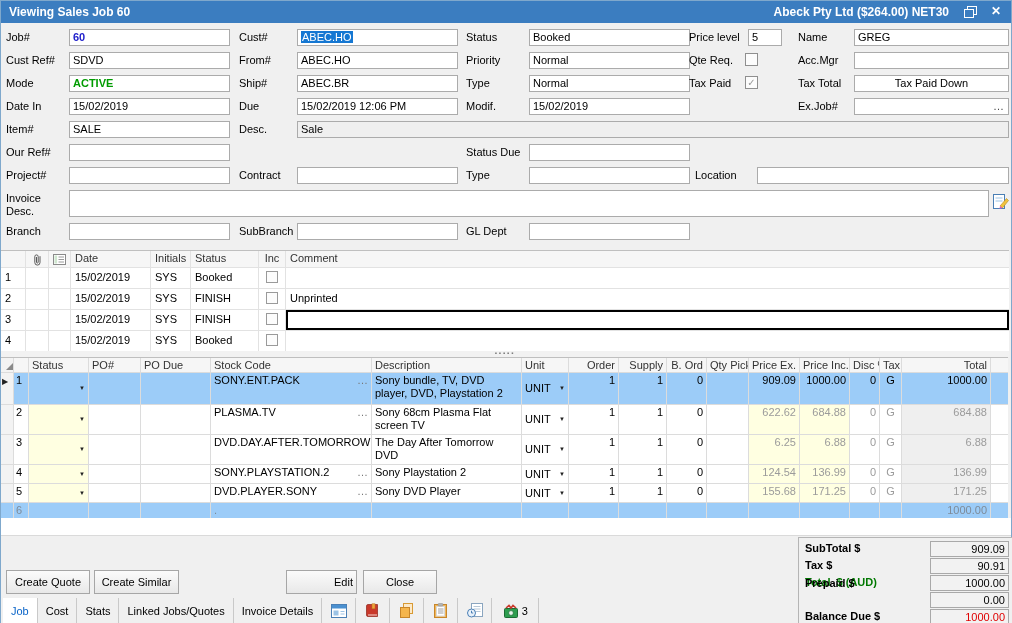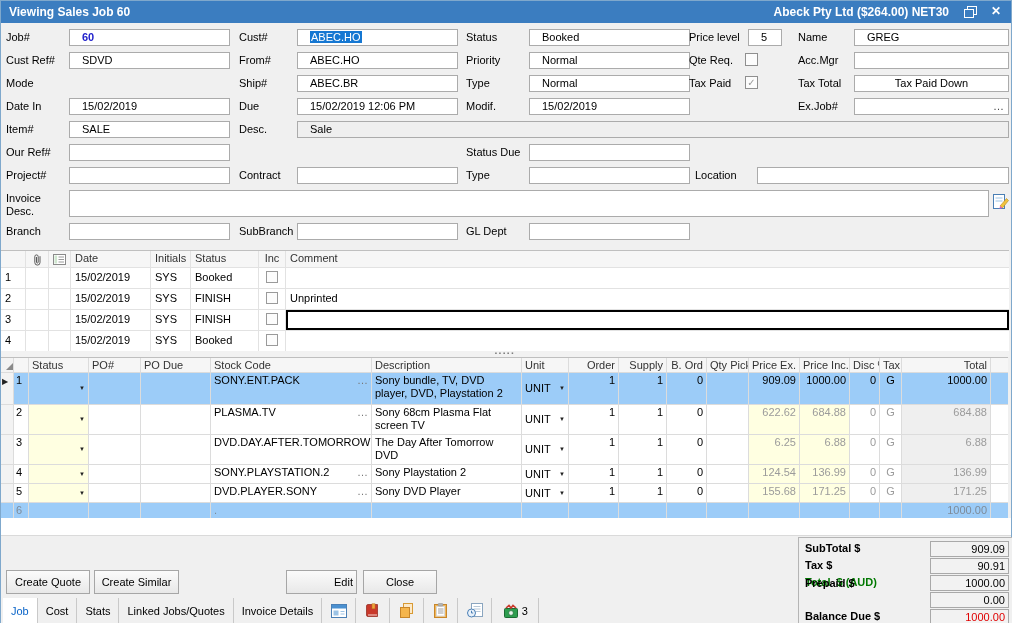--- a/index.html
+++ b/index.html
@@ -10,21 +10,21 @@
   .titlebar{position:absolute;top:0;left:0;width:100%;height:22px;background:#3B7DC0;color:#fff;}
   .title-left{position:absolute;left:8px;top:4px;font-size:12px;font-weight:bold;}
   .title-right{position:absolute;right:62px;top:4px;font-size:12px;font-weight:bold;}
   .restore-btn{position:absolute;right:34px;top:5px;width:13px;height:12px;cursor:default;}
   .restore-btn .r1{position:absolute;left:3px;top:0;width:8px;height:7px;border:1px solid #fff;}
   .restore-btn .r2{position:absolute;left:0;top:3px;width:8px;height:7px;border:1px solid #fff;background:#3B7DC0;}
   .close-btn{position:absolute;right:10px;top:3px;font-size:12px;font-weight:bold;color:#fff;cursor:default;}
 
   
   .lbl{position:absolute;font-size:11px;color:#000;white-space:nowrap;}
-  .fld{position:absolute;box-sizing:border-box;height:17px;background:#fff;border:1px solid #ABABAB;font-size:11px;line-height:13px;padding:1px 12px;color:#000;overflow:hidden;white-space:nowrap;}
+  .fld{position:absolute;box-sizing:border-box;height:17px;background:#fff;border:1px solid #ABABAB;font-size:11px;line-height:13px;padding:1px 3px;color:#000;overflow:hidden;white-space:nowrap;}
   .fld.dis{background:#EFEFEF;}
   .fld.flex{display:flex;justify-content:space-between;align-items:center;padding:1px 3px;}
   .bold-blue{font-weight:bold;color:#2222CC;}
   .bold-green{font-weight:bold;color:#009B00;}
   .sel-text{background:#1577D2;color:#fff;padding:0 1px;}
   .chev{color:#B8B8B8;font-size:8px;}
   .dots3{color:#444;font-size:11px;letter-spacing:1px;}
   .cbx{position:absolute;width:13px;height:13px;box-sizing:border-box;border:1px solid #8F8F8F;background:#FCFCFC;font-size:10px;line-height:11px;text-align:center;color:#9A9A9A;}
 
   
@@ -121,20 +121,21 @@
   <span class="lbl" style="left:238px;top:53px;">From#</span>
   <div class="fld" style="left:296px;top:51px;width:161px;"><span>ABEC.HO</span></div>
   <span class="lbl" style="left:465px;top:53px;">Priority</span>
   <div class="fld" style="left:528px;top:51px;width:161px;"><span>Normal</span></div>
   <span class="lbl" style="left:688px;top:53px;">Qte Req.</span>
   <div class="cbx" style="left:744px;top:52px;"></div>
   <span class="lbl" style="left:797px;top:53px;">Acc.Mgr</span>
   <div class="fld" style="left:853px;top:51px;width:155px;"><span></span></div>
 
   <span class="lbl" style="left:5px;top:76px;">Mode</span>
+  <div class="fld" style="left:68px;top:74px;width:161px;"><span class="bold-green">ACTIVE</span></div>
   <span class="lbl" style="left:238px;top:76px;">Ship#</span>
   <div class="fld" style="left:296px;top:74px;width:161px;"><span>ABEC.BR</span></div>
   <span class="lbl" style="left:465px;top:76px;">Type</span>
   <div class="fld" style="left:528px;top:74px;width:161px;"><span>Normal</span></div>
   <span class="lbl" style="left:688px;top:76px;">Tax Paid</span>
   <div class="cbx" style="left:744px;top:75px;"><span>✓</span></div>
   <span class="lbl" style="left:797px;top:76px;">Tax Total</span>
   <div class="fld flex" style="left:853px;top:74px;width:155px;flex-direction:column;">
       <span>Tax Paid Down</span>
       <span class="chev">▼</span>

